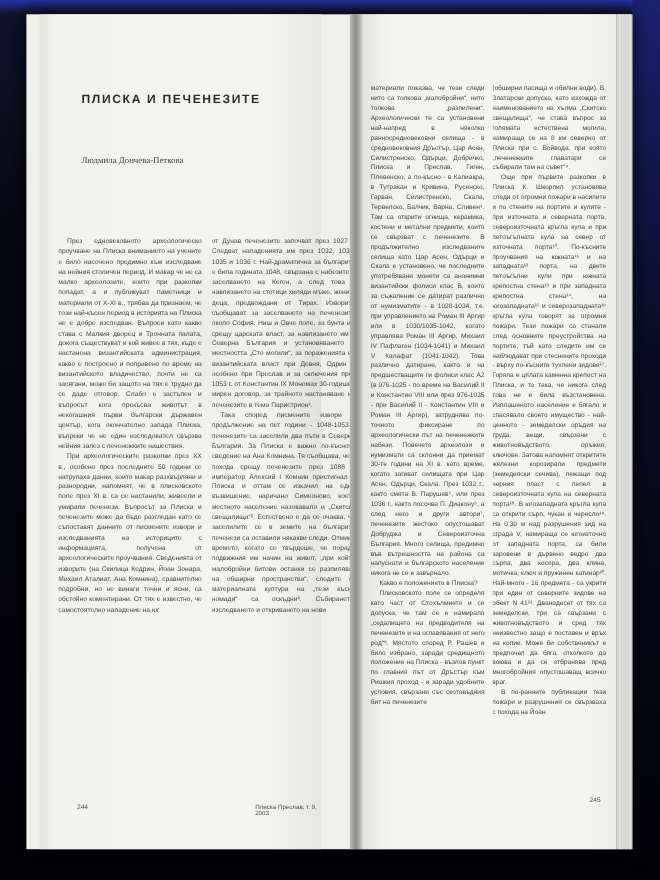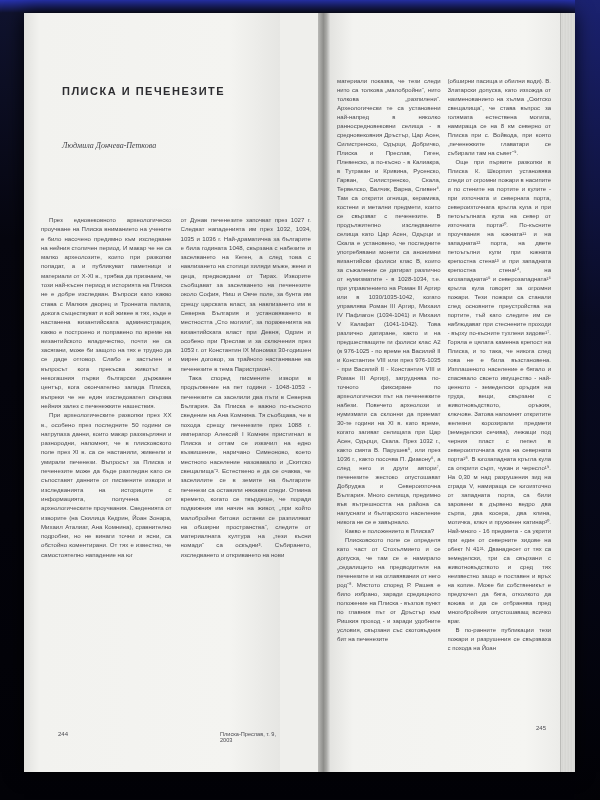--- a/index.html
+++ b/index.html
@@ -12,21 +12,21 @@
     position:absolute;right:0;top:0;width:25px;height:800px;
     background:linear-gradient(180deg,#1b2270 0%,#0a0c24 40%,#020206 100%);
   }
   .book{
     position:absolute;left:24px;top:13px;width:550px;height:759px;
     background:#efefec;
     box-shadow:0 0 18px rgba(0,0,0,.9);
   }
   .page{position:absolute;top:0;height:100%;}
   .page.left{
-    left:0;width:256px;
+    left:12px;width:256px;
     background:
       radial-gradient(ellipse 90px 160px at 150px 300px, rgba(0,0,0,0.035), transparent 70%),
       radial-gradient(ellipse 80px 150px at 250px 330px, rgba(0,0,0,0.03), transparent 70%),
       linear-gradient(90deg,#e2e2df 0%,#f2f2ef 6%,#f4f4f1 80%,#e6e6e3 100%);
   }
   .spine{
     position:absolute;left:294px;top:0;width:12px;height:100%;
     background:linear-gradient(90deg,#b9b9b6 0%,#8d8d8a 45%,#a9a9a6 70%,#dddddb 100%);
   }
   .page.right{
@@ -40,21 +40,21 @@
     background:repeating-linear-gradient(90deg,#e9e9e6 0px,#c9c9c6 1px,#e4e4e1 2px,#d4d4d1 3px);
     border-left:1px solid #bcbcb9;
   }
   .title{
     position:absolute;left:38px;top:72px;
     font-size:11px;font-weight:bold;letter-spacing:1.5px;color:#2c2c30;
     filter:blur(.2px);
   }
   .author{
     position:absolute;left:38px;top:128px;
-    font-family:"Liberation Serif", serif;font-style:italic;
+    font-family:"Liberation Serif", serif;
     font-size:8px;color:#3e3e44;filter:blur(.25px);
   }
   .cols{position:absolute;display:flex;}
   .left .cols{left:17px;top:202px;width:270px;height:440px;gap:9px;}
   .right .cols{left:7px;top:64px;width:214px;height:630px;gap:7px;}
   .col{flex:1;overflow:hidden;}
   .left .col{font-size:6.1px;line-height:9.3px;}
   .right .col{font-size:6px;line-height:9px;}
   .col{
     text-align:justify;color:#45454b;filter:blur(.22px);

